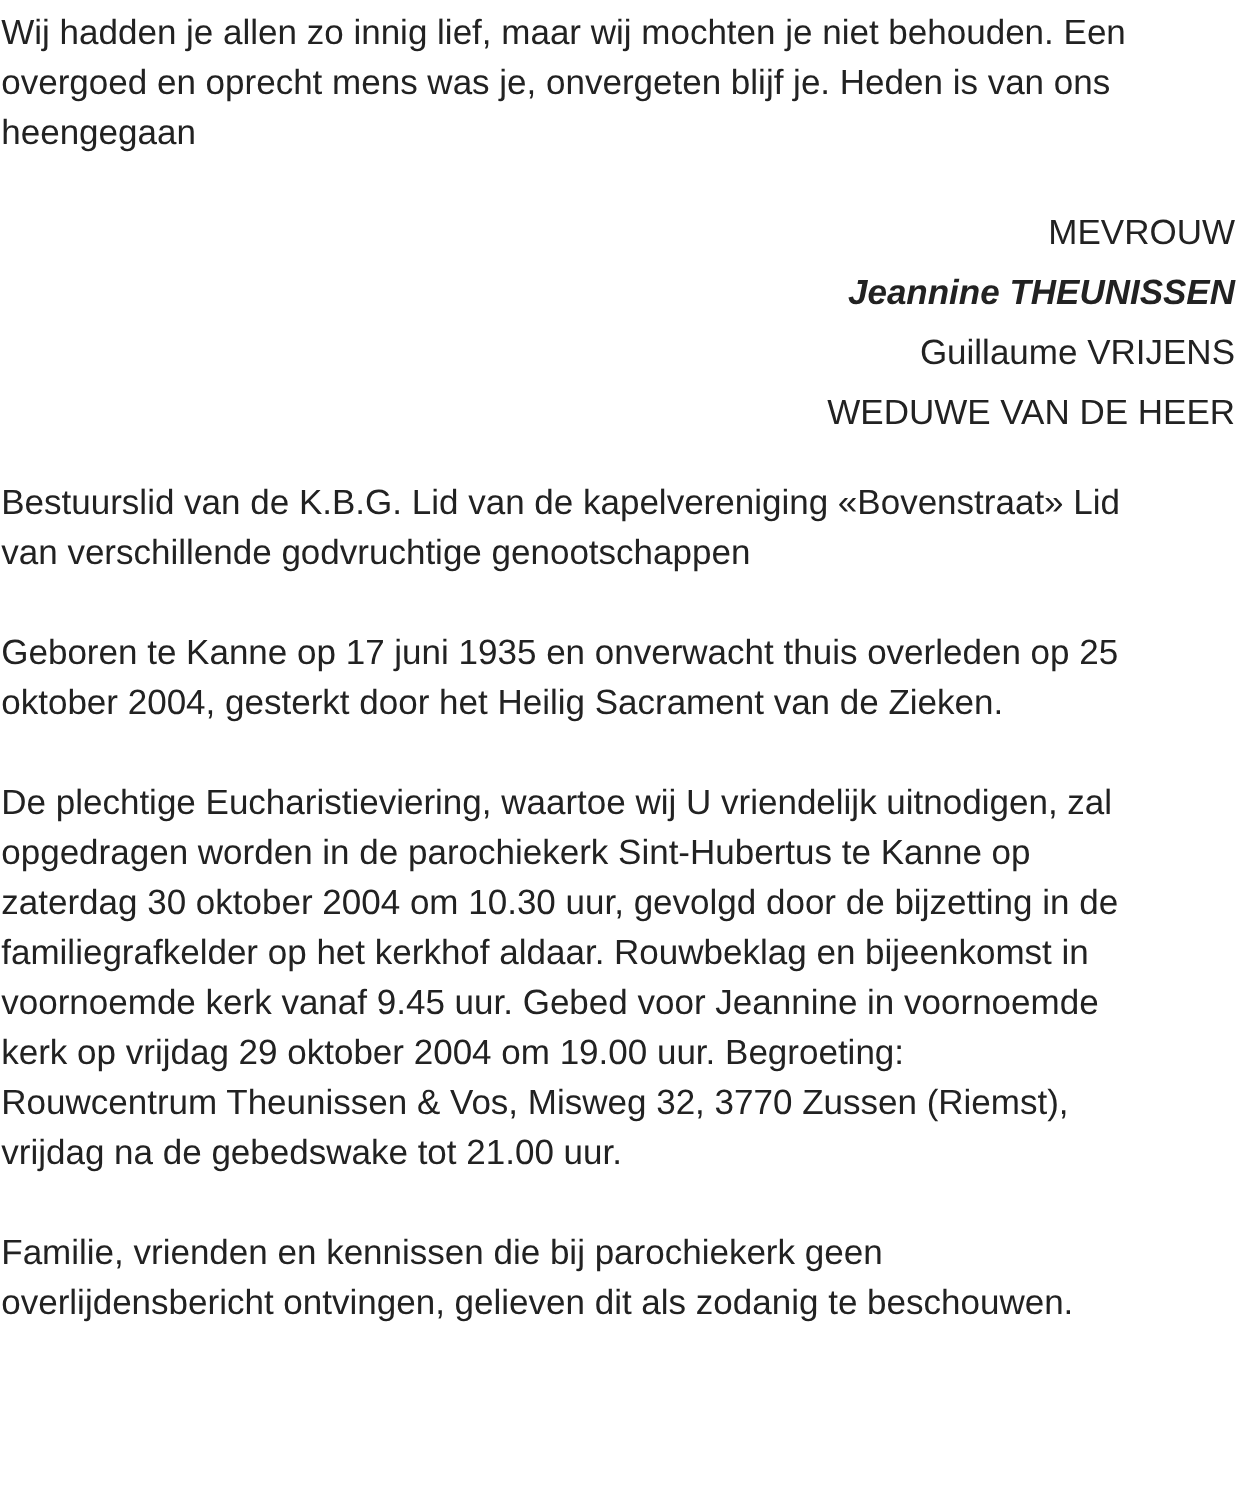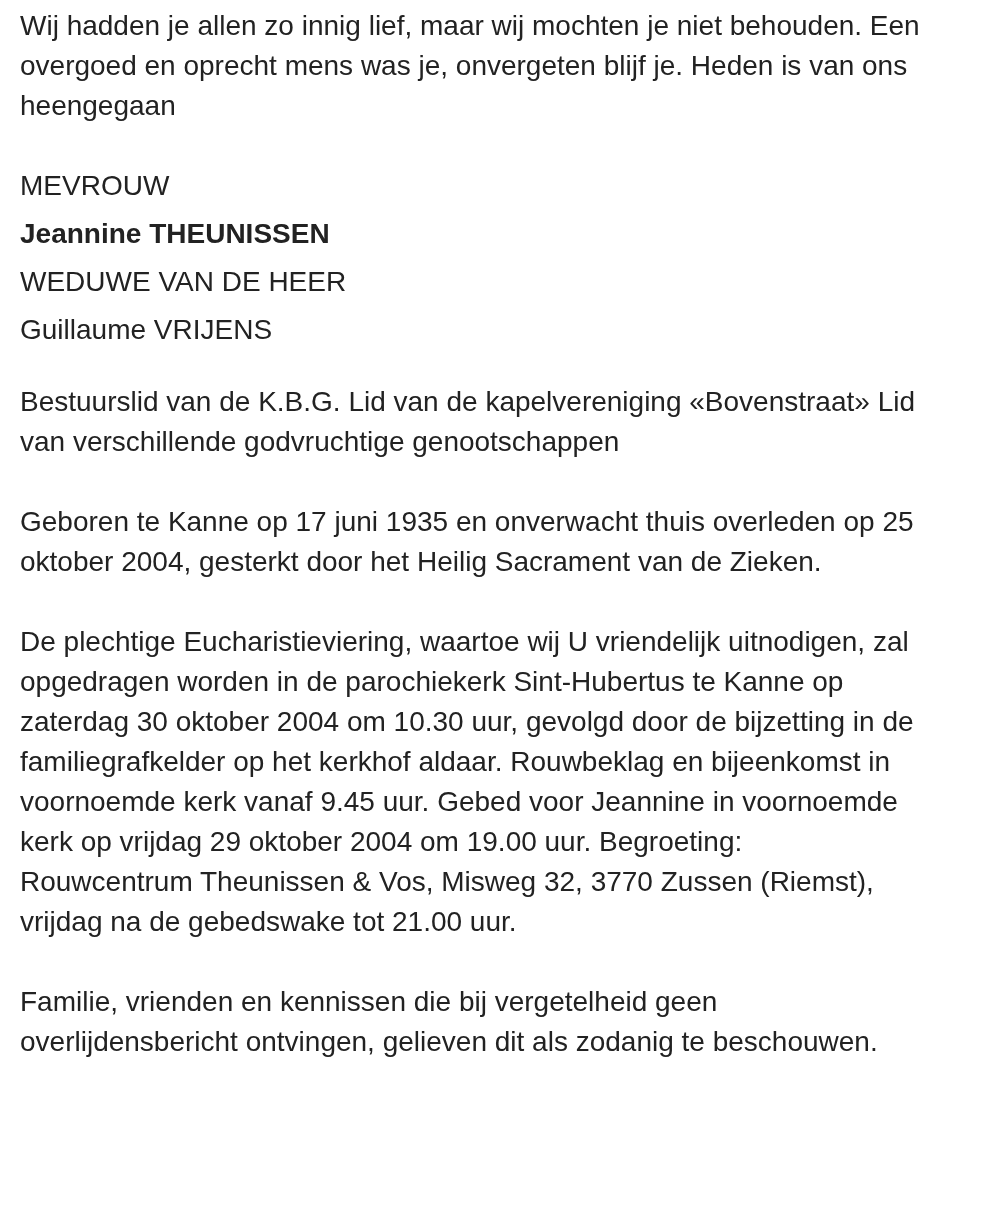--- a/index.html
+++ b/index.html
@@ -4,73 +4,75 @@
 <style>
   html, body {
     margin: 0;
     padding: 0;
     background: #ffffff;
   }
   .page {
     width: 1000px;
     height: 1112px;
     box-sizing: border-box;
-    padding: 6px 12px 0 20px;
+    padding: 6px 12px 0 1px;
     background: #ffffff;
     color: #222222;
     font-family: "Liberation Sans", "DejaVu Sans", sans-serif;
     font-size: 28px;
     line-height: 40px;
     overflow: hidden;
   }
   .page p {
     margin: 0 0 40px 0;
     white-space: pre-line;
   }
   .name-block {
     margin: 0 0 32px 0;
+    text-align: right;
   }
   .name-block p {
     margin: 0 0 8px 0;
   }
   .deceased-name {
     font-weight: 700;
+    font-style: italic;
   }
   .closing {
     margin-bottom: 0;
   }
 </style>
 </head>
 <body>
 
 <article class="page">
 
   <p>Wij hadden je allen zo innig lief, maar wij mochten je niet behouden. Een
 overgoed en oprecht mens was je, onvergeten blijf je. Heden is van ons
 heengegaan</p>
 
   <div class="name-block">
     <p>MEVROUW</p>
     <p class="deceased-name">Jeannine THEUNISSEN</p>
+    <p>Guillaume VRIJENS</p>
     <p>WEDUWE VAN DE HEER</p>
-    <p>Guillaume VRIJENS</p>
   </div>
 
   <p>Bestuurslid van de K.B.G. Lid van de kapelvereniging «Bovenstraat» Lid
 van verschillende godvruchtige genootschappen</p>
 
   <p>Geboren te Kanne op 17 juni 1935 en onverwacht thuis overleden op 25
 oktober 2004, gesterkt door het Heilig Sacrament van de Zieken.</p>
 
   <p>De plechtige Eucharistieviering, waartoe wij U vriendelijk uitnodigen, zal
 opgedragen worden in de parochiekerk Sint-Hubertus te Kanne op
 zaterdag 30 oktober 2004 om 10.30 uur, gevolgd door de bijzetting in de
 familiegrafkelder op het kerkhof aldaar. Rouwbeklag en bijeenkomst in
 voornoemde kerk vanaf 9.45 uur. Gebed voor Jeannine in voornoemde
 kerk op vrijdag 29 oktober 2004 om 19.00 uur. Begroeting:
 Rouwcentrum Theunissen &amp; Vos, Misweg 32, 3770 Zussen (Riemst),
 vrijdag na de gebedswake tot 21.00 uur.</p>
 
 
-  <p class="closing">Familie, vrienden en kennissen die bij vergetelheid geen
+  <p class="closing">Familie, vrienden en kennissen die bij parochiekerk geen
 overlijdensbericht ontvingen, gelieven dit als zodanig te beschouwen.</p>
 
 </article>
 
 </body></html>

